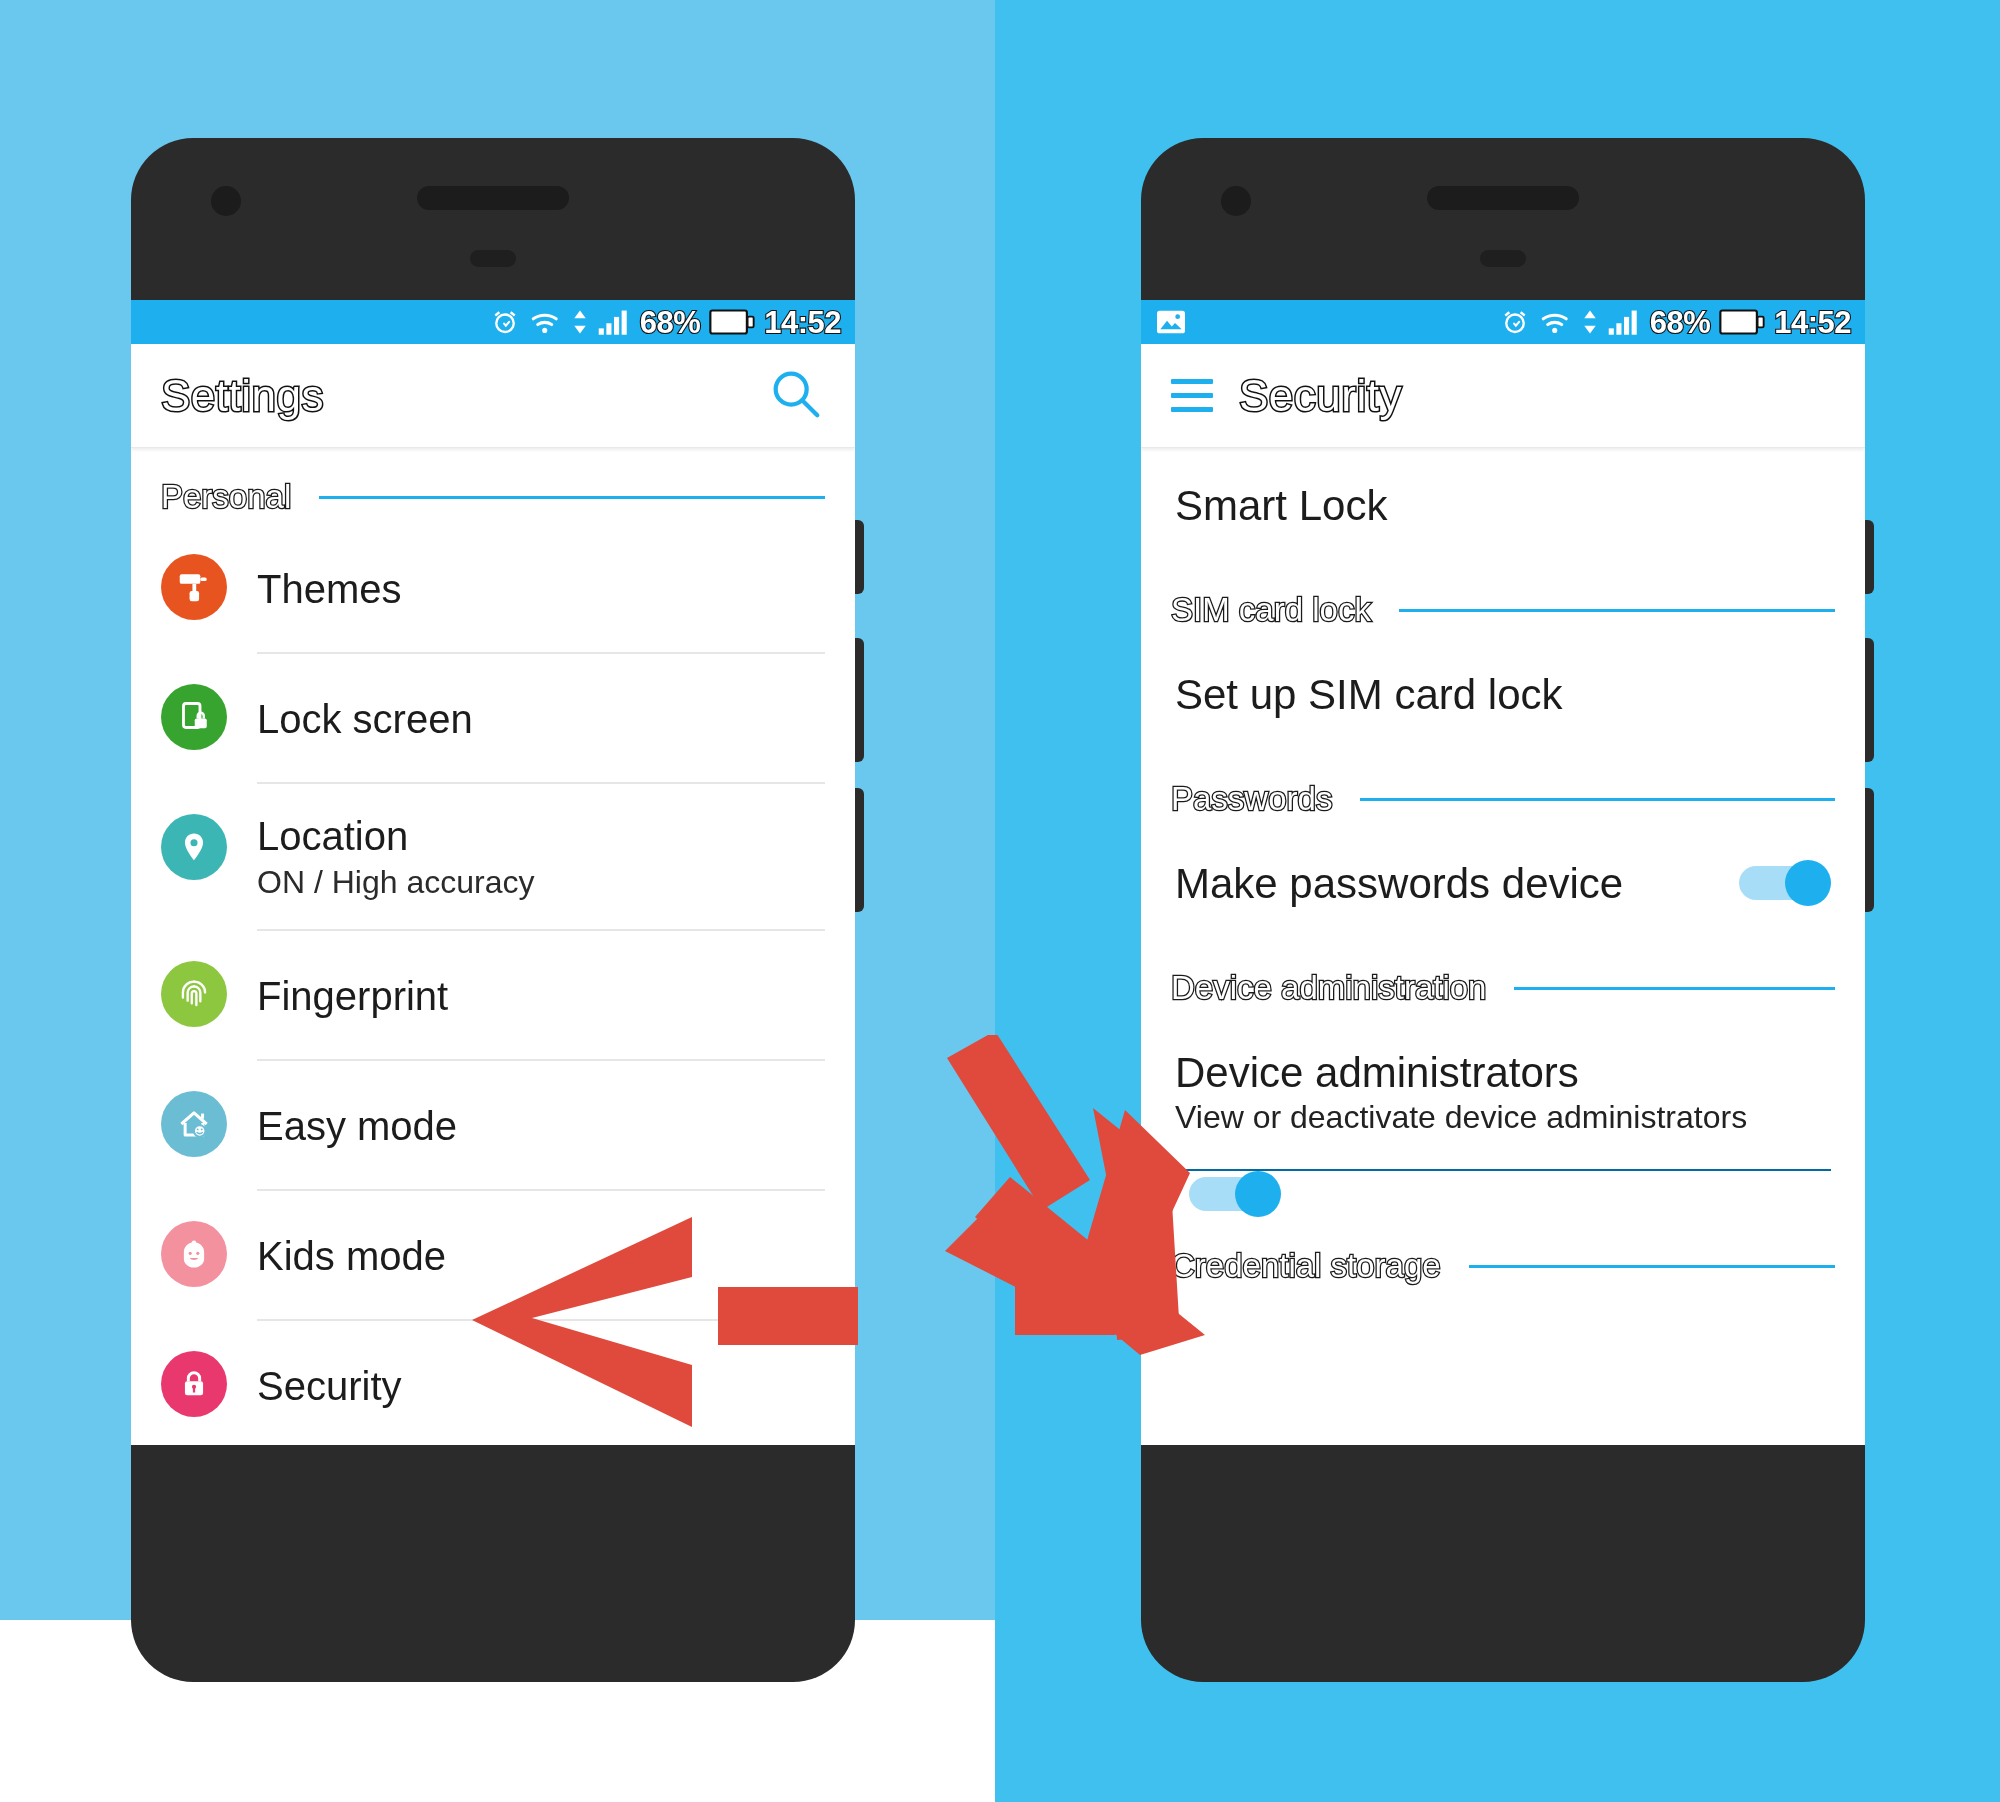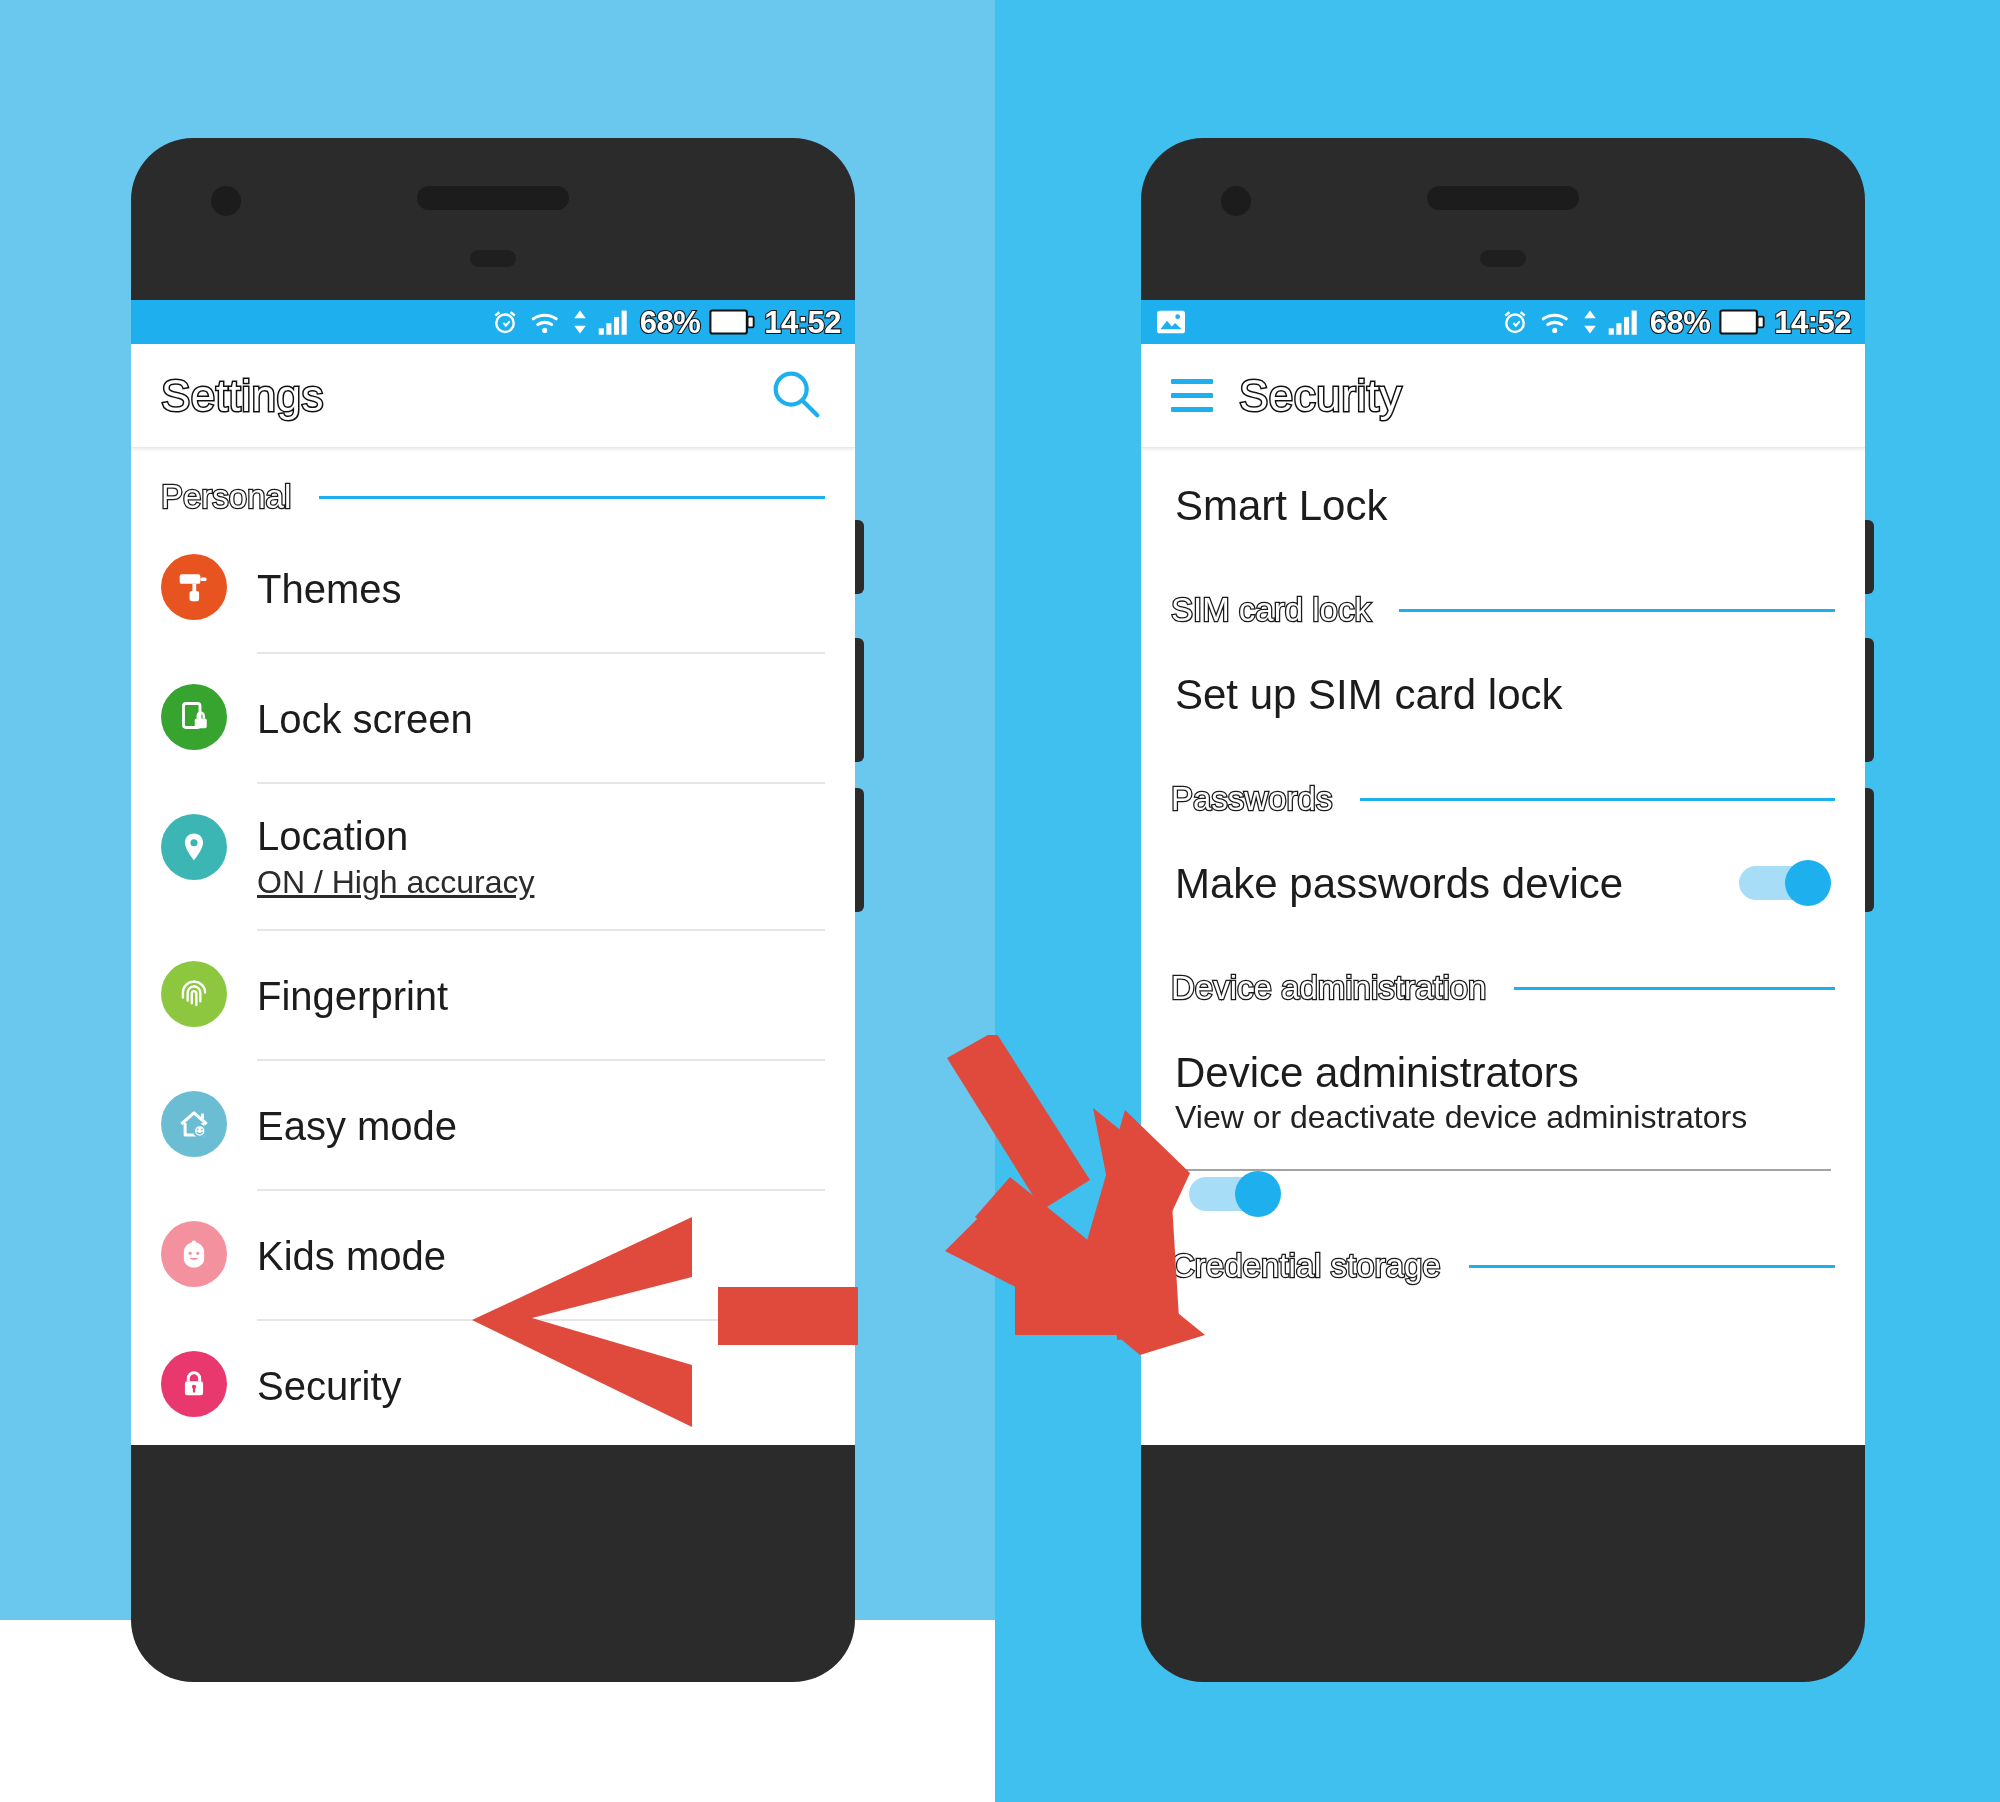--- a/index.html
+++ b/index.html
@@ -143,33 +143,33 @@
   .row-body {
     flex: 1;
     margin-left: 30px;
     padding: 30px 0 28px 0;
     border-bottom: 2px solid #e6e6e6;
     min-height: 130px;
     display: flex; flex-direction: column; justify-content: center;
   }
   .row:last-child .row-body { border-bottom: 2px solid #e6e6e6; }
   .row-title { font-size: 40px; color: #1c1c1c; line-height: 1.12; }
-  .row-sub { font-size: 32px; color: #2b2b2b; line-height: 1.2; margin-top: 4px; text-decoration: underline; }
+  .row-sub { font-size: 32px; color: #2b2b2b; line-height: 1.2; margin-top: 4px; }
 
   
   .srow {
     padding: 0 34px;
     display: flex; align-items: flex-start;
   }
   .srow-body {
     flex: 1;
     padding: 34px 0 32px 0;
     display: flex; flex-direction: column; justify-content: center;
   }
-  .srow.bordered .srow-body { border-bottom: 2px solid #a3a3a3; }
+  .srow.bordered .srow-body { border-bottom: 2px solid #0369a1; }
   .srow-title { font-size: 42px; color: #1c1c1c; line-height: 1.12; }
   .srow-sub { font-size: 32px; color: #222; line-height: 1.22; margin-top: 2px; }
 
   .toggle {
     flex: 0 0 auto;
     width: 92px; height: 46px;
     position: relative;
     align-self: center;
     margin-left: 14px;
   }

